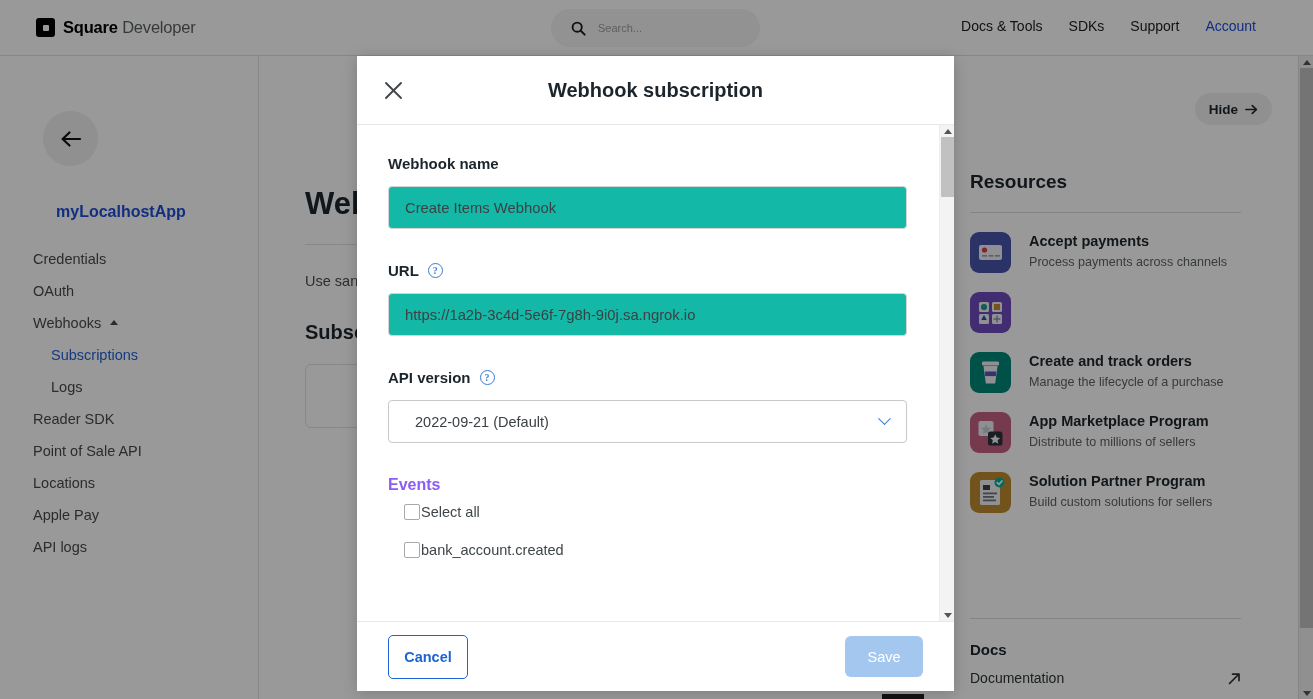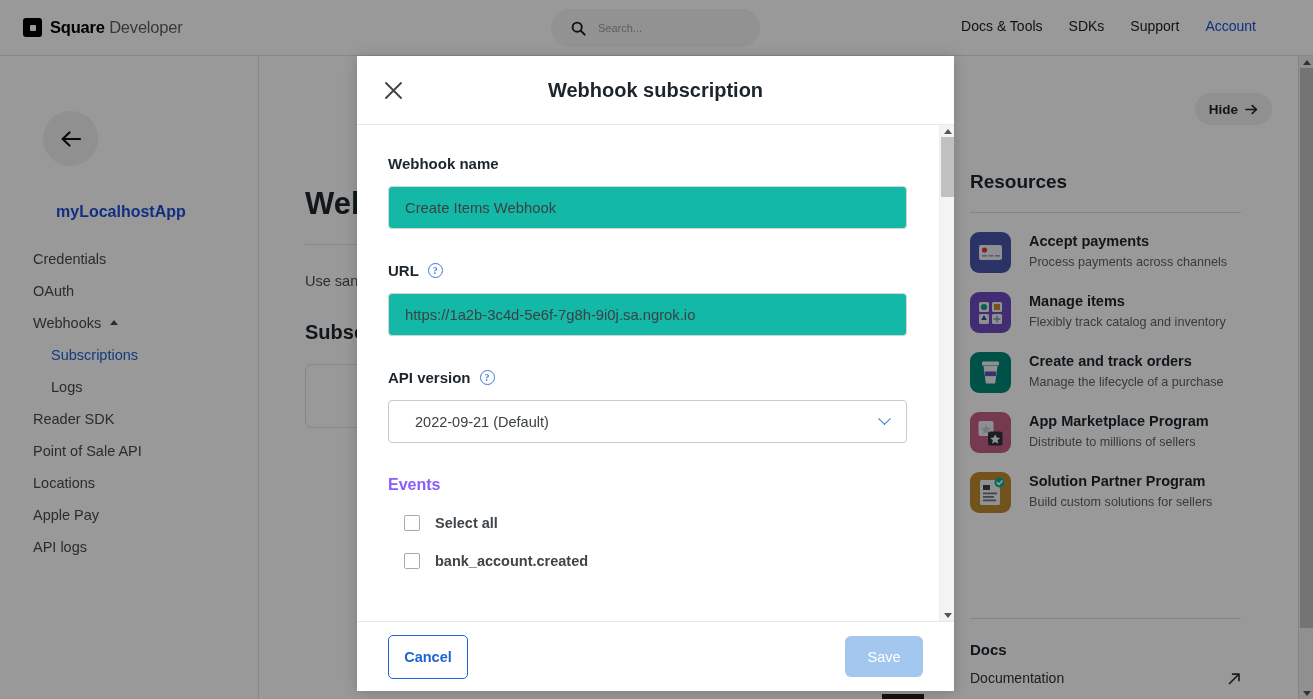--- a/index.html
+++ b/index.html
@@ -33,21 +33,21 @@
     background: #ffffff;
     border-bottom: 1px solid #e0e0e0;
     display: flex;
     align-items: center;
     z-index: 2;
   }
   .brand {
     display: flex;
     align-items: center;
     gap: 8px;
-    margin-left: 23px;
+    margin-left: 36px;
   }
   .brand-mark {
     width: 19px; height: 19px;
     border-radius: 3px;
     background: #000000;
     display: flex; align-items: center; justify-content: center;
   }
   .brand-mark i {
     display: block;
     width: 6px; height: 6px;
@@ -424,25 +424,24 @@
     transform: rotate(45deg) translate(-2px,-2px);
   }
   .gap-lg { height: 33px; }
   .events-title {
     font-size: 16px;
     font-weight: 700;
     color: #8b5cf6;
   }
   .chkrow {
     display: flex;
-    align-items: center;
-    gap: 15px;
+    align-items: flex-start;
+    gap: 1px;
     margin-left: 16px;
     height: 38px;
-    font-weight: bold;
   }
   .chkbox {
     width: 16px; height: 16px;
     border: 1.5px solid #a9a9a9;
     border-radius: 2px;
     background: #fff;
     flex: 0 0 16px;
   }
   .chklabel {
     font-size: 14.5px;
@@ -636,24 +635,20 @@
               <rect x="22" y="10" width="10" height="10" rx="1.5" fill="#eef0f5"></rect>
               <rect x="9" y="22" width="10" height="10" rx="1.5" fill="#eef0f5"></rect>
               <rect x="22" y="22" width="10" height="10" rx="1.5" fill="#eef0f5"></rect>
               <circle cx="14" cy="15" r="3.1" fill="#14a08a"></circle>
               <rect x="24" y="12" width="6" height="6" fill="#c98b28"></rect>
               <polygon points="14,17.6 11.2,22.6 16.8,22.6" fill="#2f4fa8" transform="translate(0,5.5)"></polygon>
               <line x1="27" y1="23.6" x2="27" y2="30.4" stroke="#8b93a6" stroke-width="1.4"></line>
               <line x1="23.6" y1="27" x2="30.4" y2="27" stroke="#8b93a6" stroke-width="1.4"></line>
             </svg>
           </div>
-          <div>
-            <div class="res-t">Manage items</div>
-            <div class="res-d">Flexibly track catalog and inventory</div>
-          </div>
         </div>
 
         <div class="resitem">
           <div class="resicon" style="background:#00897a">
             <svg width="41" height="41" viewBox="0 0 41 41">
               <rect x="12" y="9.5" width="17" height="4" rx="1.2" fill="#eef0f5"></rect>
               <path d="M13.5 14 L15.8 31.5 L25.2 31.5 L27.5 14 Z" fill="#eef0f5"></path>
               <rect x="15.1" y="19.5" width="10.8" height="4.6" fill="#5f53b8"></rect>
             </svg>
           </div>

